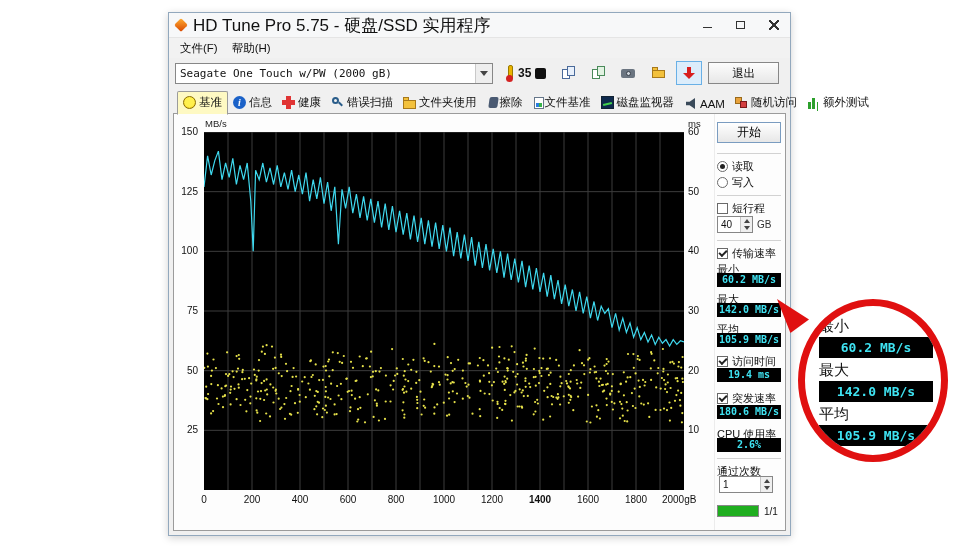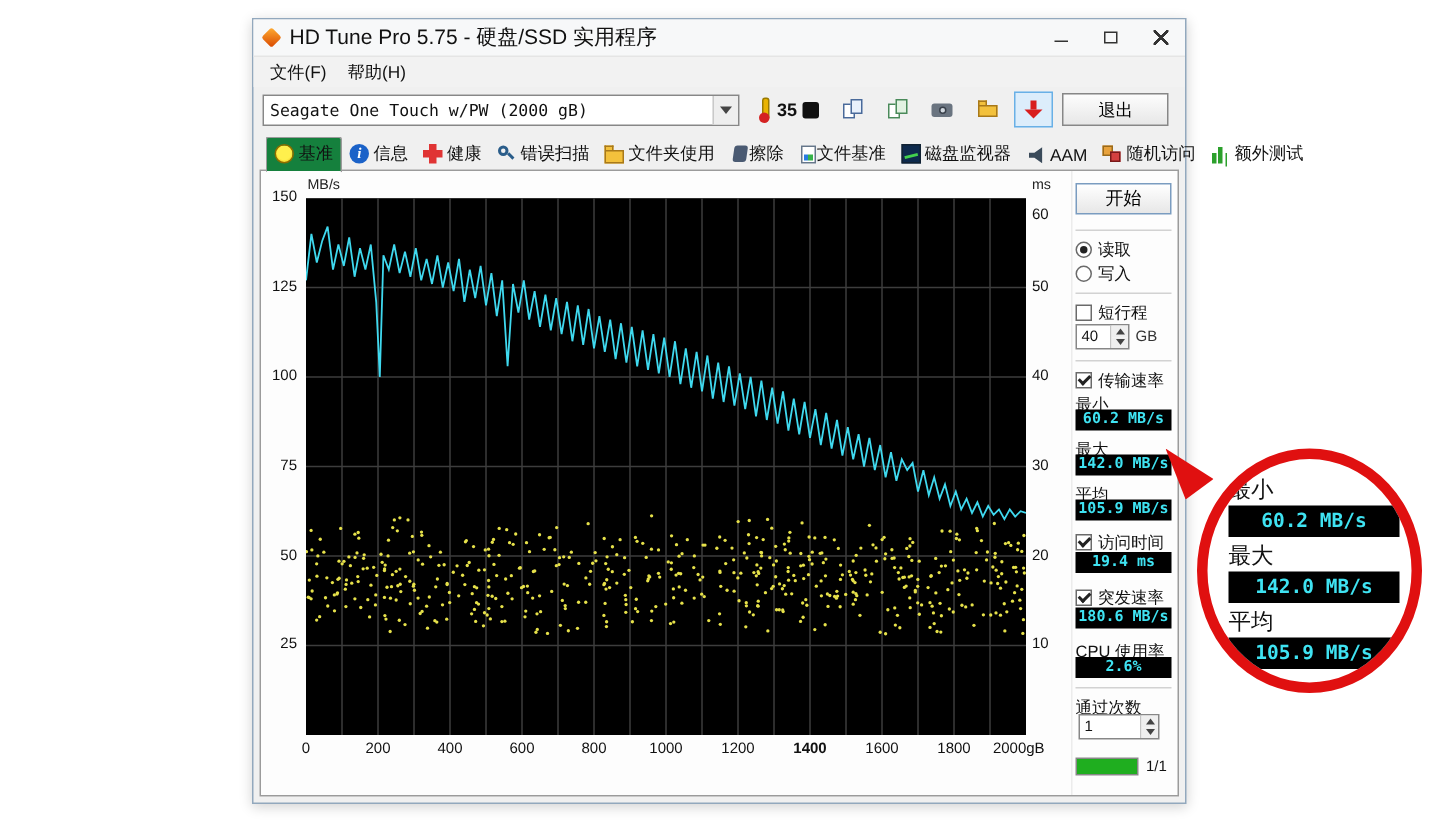--- a/index.html
+++ b/index.html
@@ -5,21 +5,21 @@
   html,body{margin:0;padding:0}
   body{width:960px;height:548px;background:#fff;position:relative;overflow:hidden;
        font-family:"Liberation Sans",sans-serif;color:#111}
 
   
   .window{position:absolute;left:168px;top:12px;width:623px;height:524px;background:#f0f0f0;
           border:1px solid #92a8bd;box-sizing:border-box;box-shadow:0 2px 8px rgba(0,0,0,.18)}
   .titlebar{height:24px;display:flex;align-items:center;background:#f7f8f9;padding-left:6px;border-bottom:1px solid #e5e5e5}
   .app-icon{width:12px;height:12px;margin-right:6px;background:linear-gradient(135deg,#ffad33,#d94800);
             border-radius:2px;transform:rotate(45deg) scale(.8);flex:none}
-  .title{font-size:14px;flex:1;white-space:nowrap;overflow:hidden}
+  .title{font-size:17px;flex:1;white-space:nowrap;overflow:hidden}
   .winbtns{display:flex;height:100%}
   .wbtn{width:33px;display:flex;align-items:center;justify-content:center}
   .glyph-min{width:9px;height:1px;background:#333;display:block;margin-top:4px}
   .glyph-max{width:9px;height:8px;border:1px solid #333;display:block;box-sizing:border-box}
   .glyph-close{width:10px;height:10px;display:block;
      background:linear-gradient(45deg,transparent 44%,#333 44% 56%,transparent 56%),
                 linear-gradient(-45deg,transparent 44%,#333 44% 56%,transparent 56%)}
 
   .menubar{height:20px;display:flex;align-items:center;padding-left:4px;background:#f2f2f2}
   .menu-item{padding:2px 7px;font-size:11.5px}
@@ -47,21 +47,21 @@
   .tic-camera::before{content:"";position:absolute;left:0;top:3px;width:14px;height:9px;background:#6a7480;border-radius:2px}
   .tic-camera::after{content:"";position:absolute;left:5px;top:5px;width:5px;height:5px;background:#cfd6dd;border:1px solid #39404a;border-radius:50%;box-sizing:border-box}
   .tic-save::before{content:"";position:absolute;left:1px;top:4px;width:13px;height:8px;background:#f3c13c;border:1px solid #a8791a;box-sizing:border-box}
   .tic-save::after{content:"";position:absolute;left:1px;top:1px;width:6px;height:3px;background:#f3c13c;border:1px solid #a8791a;border-bottom:none;box-sizing:border-box}
   .tic-down::before{content:"";position:absolute;left:6px;top:1px;width:4px;height:6px;background:#d81e1e}
   .tic-down::after{content:"";position:absolute;left:2px;top:7px;border:6px solid transparent;border-top:6px solid #d81e1e;border-bottom:0}
 
   
   .tabstrip{height:26px;display:flex;align-items:flex-end;padding-left:8px;position:relative;z-index:2}
   .tab{display:flex;align-items:center;padding:3px 5px 4px;font-size:11.5px;white-space:nowrap}
-  .tab.active{background:#15803d;border:1px solid #9b9b9b;border-bottom:1px solid #fdfdfd;border-radius:2px 2px 0 0;margin-bottom:-1px}
+  .tab.active{background:#fef9c3;border:1px solid #9b9b9b;border-bottom:1px solid #fdfdfd;border-radius:2px 2px 0 0;margin-bottom:-1px}
   .ti{width:13px;height:13px;display:inline-block;position:relative;margin-right:3px;flex:none;box-sizing:border-box}
   .ti-bulb{border-radius:50%;background:radial-gradient(circle at 50% 45%,#fff04d 0 55%,#e6b400 100%);border:1px solid #8a6d00}
   .ti-info{border-radius:50%;background:#1b62c8}
   .ti-info::after{content:"i";position:absolute;inset:0;color:#fff;font:italic bold 10px/13px "Liberation Serif",serif;text-align:center}
   .ti-health{background:linear-gradient(#e03434,#e03434) 50% 50%/13px 5px no-repeat,linear-gradient(#e03434,#e03434) 50% 50%/5px 13px no-repeat}
   .ti-scan::before{content:"";position:absolute;left:1px;top:1px;width:7px;height:7px;border:2px solid #2a5d8a;border-radius:50%;box-sizing:border-box}
   .ti-scan::after{content:"";position:absolute;left:7px;top:7px;width:5px;height:2px;background:#2a5d8a;transform:rotate(45deg)}
   .ti-folder{background:#f3c13c;border:1px solid #a8791a;height:9px;margin-top:3px}
   .ti-folder::before{content:"";position:absolute;top:-4px;left:-1px;width:6px;height:3px;background:#f3c13c;border:1px solid #a8791a;border-bottom:none;box-sizing:border-box}
   .ti-erase{background:#4a5a72;border-radius:2px;width:9px;height:11px;margin:1px 2px;transform:skewX(-8deg)}
@@ -246,21 +246,21 @@
         <span style="top: 113.333px;">100</span>
         <span style="top: 53.6667px;">125</span>
         <span style="top: -6px; margin-left: 12px;">150</span>
       </div>
     <div class="yax-right">
         <span style="top: 292.333px;">10</span>
         <span style="top: 232.667px;">20</span>
         <span style="top: 173px;">30</span>
         <span style="top: 113.333px;">40</span>
         <span style="top: 53.6667px;">50</span>
-        <span style="top: -6px; margin-top: 12px;">60</span>
+        <span style="top: -6px;">60</span>
       </div>
     <div class="chart">
       <svg viewBox="0 0 480 358" preserveAspectRatio="none">
           <line x1="24" y1="0" x2="24" y2="358" stroke="#3d3d3d" stroke-width="1"></line>
           <line x1="48" y1="0" x2="48" y2="358" stroke="#3d3d3d" stroke-width="1"></line>
           <line x1="72" y1="0" x2="72" y2="358" stroke="#3d3d3d" stroke-width="1"></line>
           <line x1="96" y1="0" x2="96" y2="358" stroke="#3d3d3d" stroke-width="1"></line>
           <line x1="120" y1="0" x2="120" y2="358" stroke="#3d3d3d" stroke-width="1"></line>
           <line x1="144" y1="0" x2="144" y2="358" stroke="#3d3d3d" stroke-width="1"></line>
           <line x1="168" y1="0" x2="168" y2="358" stroke="#3d3d3d" stroke-width="1"></line>

